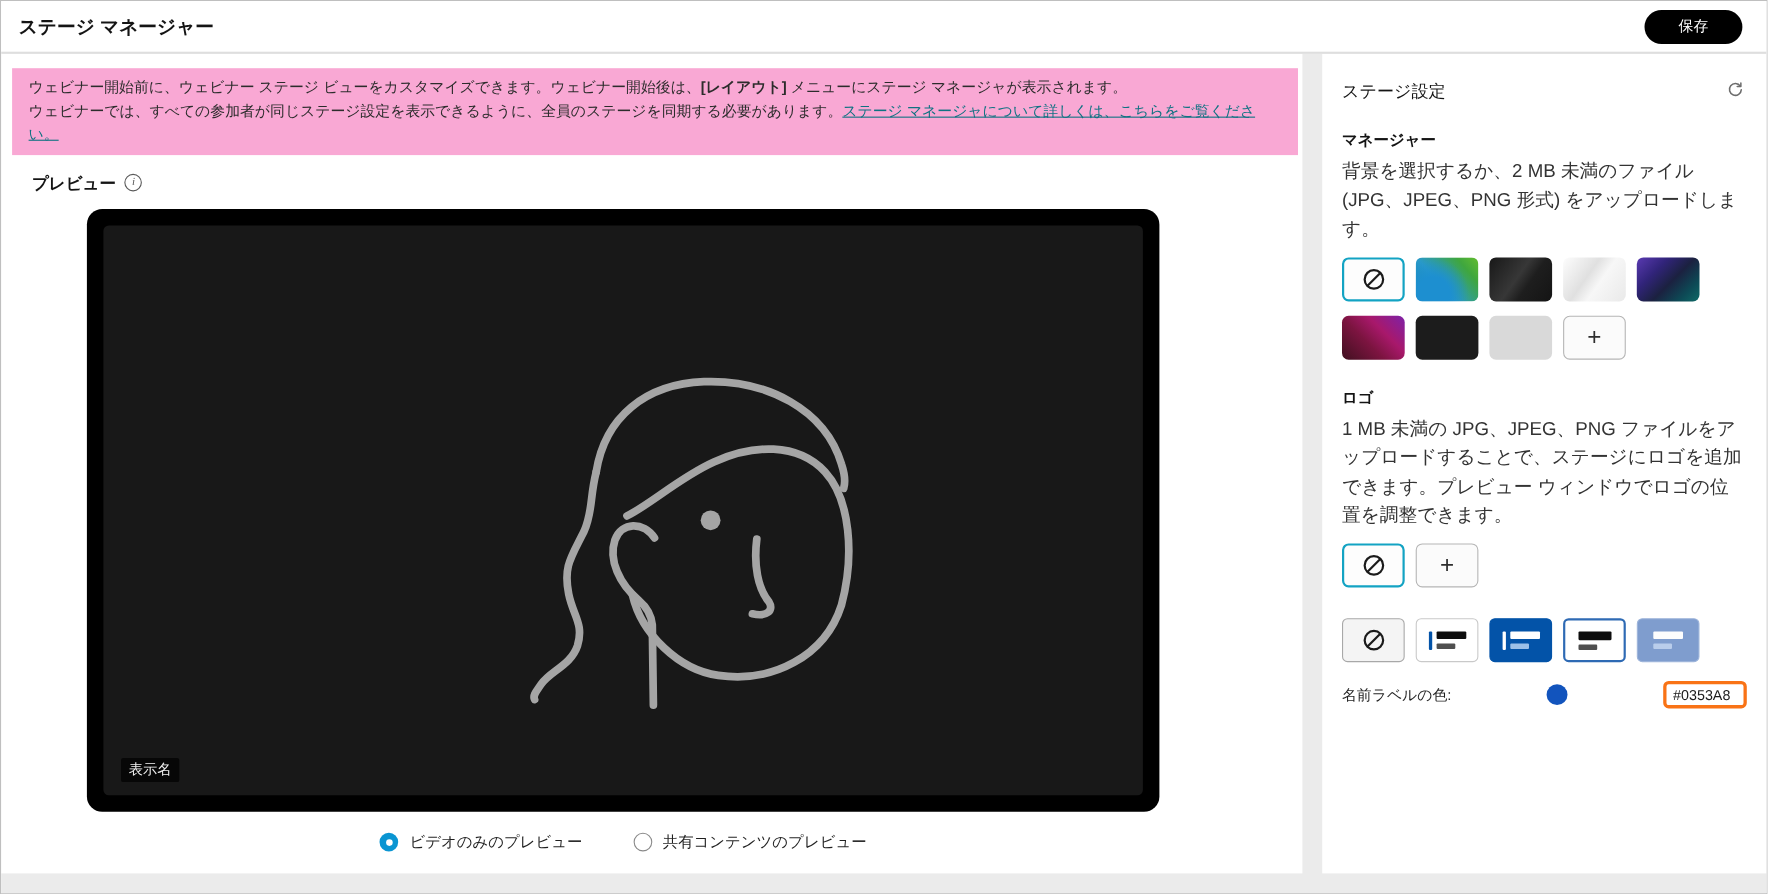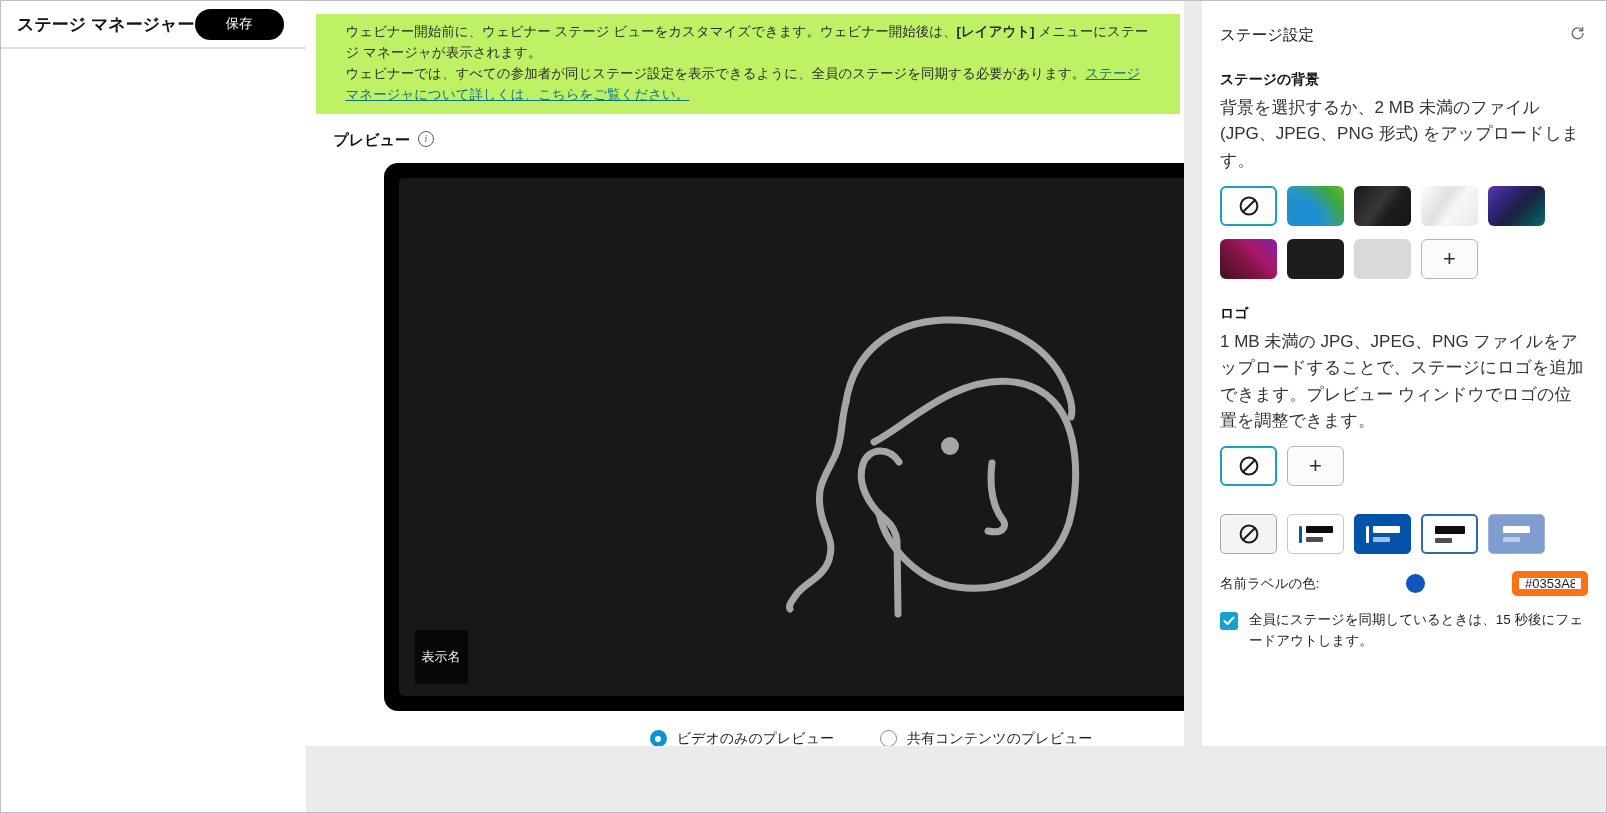--- a/index.html
+++ b/index.html
@@ -1,43 +1,43 @@
 <!DOCTYPE html>
 <html><head>
 <meta charset="utf-8">
 <style>
   * { margin:0; padding:0; box-sizing:border-box; }
   html,body { width:1607px; height:813px; }
   body { font-family:"Liberation Sans", sans-serif; background:#fff; color:#1b1b1b; }
-  .page { width:1607px; height:813px; border:1px solid #bfbfbf; display:flex; flex-direction:row; overflow:hidden; background:#fff; }
+  .page { width:1607px; height:813px; border:1px solid #bfbfbf; display:flex; flex-direction:column; overflow:hidden; background:#fff; }
 
   
   .app-header { height:48px; background:#fff; display:flex; align-items:center; justify-content:space-between; padding:0 22px 0 16px; border-bottom:2px solid #dedede; flex:0 0 auto; }
   .app-title { font-size:17px; font-weight:bold; color:#141414; }
   .save-btn { background:#000; color:#fff; border:none; border-radius:16px; height:31px; min-width:89px; padding:0 24px; font-size:13.5px; font-family:inherit; cursor:pointer; }
 
   
   .content { flex:1; background:#ebebeb; display:flex; align-items:flex-start; overflow:hidden; }
   .main-panel { flex:1; background:#fff; height:745px; margin-right:18px; position:relative; overflow:hidden; }
   .side-panel { width:404px; background:#fff; height:745px; padding:16px 16px 0 16px; overflow:hidden; }
 
   
-  .banner { margin:13px 4px 0 10px; background:#bef264; padding:8px 30px; font-size:13.5px; line-height:1.55; color:#2c2c2c; }
+  .banner { margin:13px 4px 0 10px; background:#f9a8d4; padding:8px 15px; font-size:13.5px; line-height:1.55; color:#2c2c2c; }
   .banner b { font-weight:bold; }
   .banner a { color:#0f7282; text-decoration:underline; cursor:pointer; }
 
   
   .preview-head { display:flex; align-items:flex-start; gap:8px; margin:17px 0 13px 28px; }
   .preview-title { font-size:15px; font-weight:bold; color:#141414; }
   .info-circle { width:16px; height:16px; border:1px solid #5a5a5a; border-radius:50%; color:#5a5a5a; font-size:10px; line-height:14px; text-align:center; font-family:"Liberation Serif", serif; font-style:italic; }
 
   .preview-frame { margin-left:78px; width:975px; height:548px; background:#000; border-radius:14px; position:relative; }
   .preview-inner { position:absolute; left:15px; top:15px; right:15px; bottom:15px; background:#181818; border-radius:5px; overflow:hidden; }
   .face-svg { position:absolute; left:50%; top:50%; transform:translate(-50%,-50%); }
-  .display-name-tag { position:absolute; left:16px; bottom:12px; background:rgba(5,5,5,0.85); color:#f2f2f2; font-size:13px; padding:18px 7px; border-radius:2px; }
+  .display-name-tag { position:absolute; left:16px; bottom:12px; background:rgba(5,5,5,0.85); color:#f2f2f2; font-size:13px; padding:2px 7px; border-radius:2px; }
 
   .radio-row { width:975px; margin-left:78px; margin-top:19px; display:flex; justify-content:center; gap:46px; align-items:flex-end; }
   .radio-opt { display:flex; align-items:center; gap:10px; font-size:14px; color:#1f1f1f; cursor:pointer; }
   .radio-dot { width:17px; height:17px; border-radius:50%; flex:0 0 auto; }
   .radio-dot.on { background:#0a95d2; display:flex; align-items:center; justify-content:center; }
   .radio-dot.on::after { content:""; width:6px; height:6px; background:#fff; border-radius:50%; }
   .radio-dot.off { border:1.5px solid #8a8a8a; background:#fff; }
 
   
   .side-head { display:flex; align-items:center; justify-content:space-between; margin:6px 2px 24px 2px; }
@@ -84,21 +84,21 @@
   .style-btn.blue .bar2 { background:#9cc0e8; }
   .style-btn.dark { background:#fff; border:2px solid #2e6ab4; }
   .style-btn.dark .bar1 { background:#0d0d0d; width:30px; height:8px; }
   .style-btn.dark .bar2 { background:#4f4f4f; }
   .style-btn.translucent { background:#7f9dce; border:1px solid #9db4da; }
   .style-btn.translucent .bar1 { background:#fdfdfd; }
   .style-btn.translucent .bar2 { background:#b9cdeb; }
 
   .color-row { display:flex; align-items:center; gap:9px; margin:17px 2px 0 2px; font-size:13.5px; color:#1f1f1f;justify-content:space-between; }
   .color-dot { width:19px; height:19px; border-radius:50%; background:#1254bd; cursor:pointer; }
-  .color-input { width:76px; height:25px; border:7px solid #f97316; border-radius:5px; font-size:13px; font-family:inherit; padding:0 6px; color:#1b1b1b; }
+  .color-input { width:76px; height:25px; border:3px solid #f97316; border-radius:5px; font-size:13px; font-family:inherit; padding:0 6px; color:#1b1b1b; }
 
   .sync-row { display:flex; gap:11px; margin:14px 2px 0 2px; align-items:flex-start; }
   .checkbox { width:18px; height:18px; border-radius:3px; background:#12a2cb; flex:0 0 auto; margin-top:2px; display:flex; align-items:center; justify-content:center; cursor:pointer; }
   .checkbox svg { display:block; }
   .sync-text { font-size:13.5px; line-height:1.5; color:#1f1f1f; }
 
   .refresh-btn { background:none; border:none; cursor:pointer; padding:2px; }
 </style>
 </head>
 <body>
@@ -165,21 +165,21 @@
         <span class="side-title">ステージ設定</span>
         <button class="refresh-btn">
           <svg width="17" height="17" viewBox="0 0 17 17" fill="none">
             <path d="M 13.1 5.3 A 5.4 5.4 0 1 0 14 8.5" stroke="#6d6d6d" stroke-width="1.4" fill="none" stroke-linecap="round"></path>
             <path d="M 13.6 2.4 L 13.6 5.7 L 10.3 5.7" stroke="#6d6d6d" stroke-width="1.4" fill="none" stroke-linecap="round" stroke-linejoin="round"></path>
           </svg>
         </button>
       </div>
 
       <section>
-        <h3 class="sec-heading">ステージの背景</h3>
+        <h3 class="sec-heading">マネージャー</h3>
         <p class="sec-desc">背景を選択するか、2 MB 未満のファイル (JPG、JPEG、PNG 形式) をアップロードします。</p>
         <div class="swatch-grid">
           <div class="swatch selected">
             <svg width="22" height="22" viewBox="0 0 22 22">
                 <circle cx="11" cy="11" r="8.4" stroke="#1b1b1b" stroke-width="2" fill="none"></circle>
                 <line x1="5.2" y1="16.8" x2="16.8" y2="5.2" stroke="#1b1b1b" stroke-width="2"></line>
               </svg>
           </div>
           <div class="swatch sw-bluegreen"></div>
           <div class="swatch sw-darkwave"></div>
@@ -251,25 +251,17 @@
                   <span class="bar2"></span>
                 </span>
               </div>
           </div>
         </div>
         <div class="color-row">
           <span>名前ラベルの色:</span>
           <span class="color-dot"></span>
           <input class="color-input" value="#0353A8" style="">
         </div>
-        <div class="sync-row">
-          <span class="checkbox">
-            <svg width="12" height="10" viewBox="0 0 12 10">
-                <path d="M1.5 5 L4.5 8 L10.5 1.5" stroke="#fff" stroke-width="2" fill="none" stroke-linecap="round" stroke-linejoin="round"></path>
-              </svg>
-          </span>
-          <span class="sync-text">全員にステージを同期しているときは、15 秒後にフェードアウトします。</span>
-        </div>
       </section>
 
     </aside>
   </div>
 </div>
 
 </body></html>

